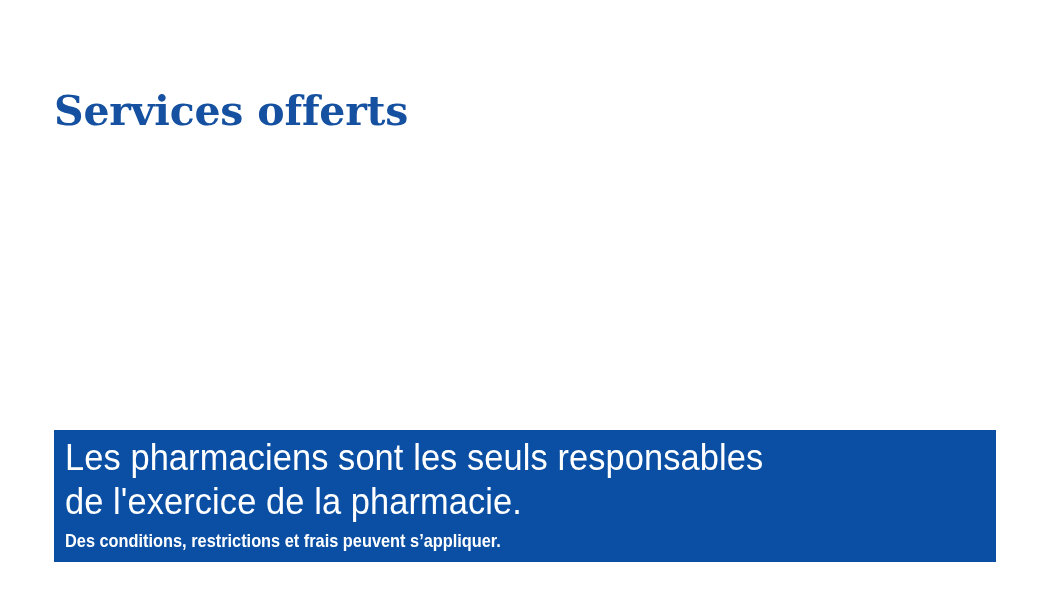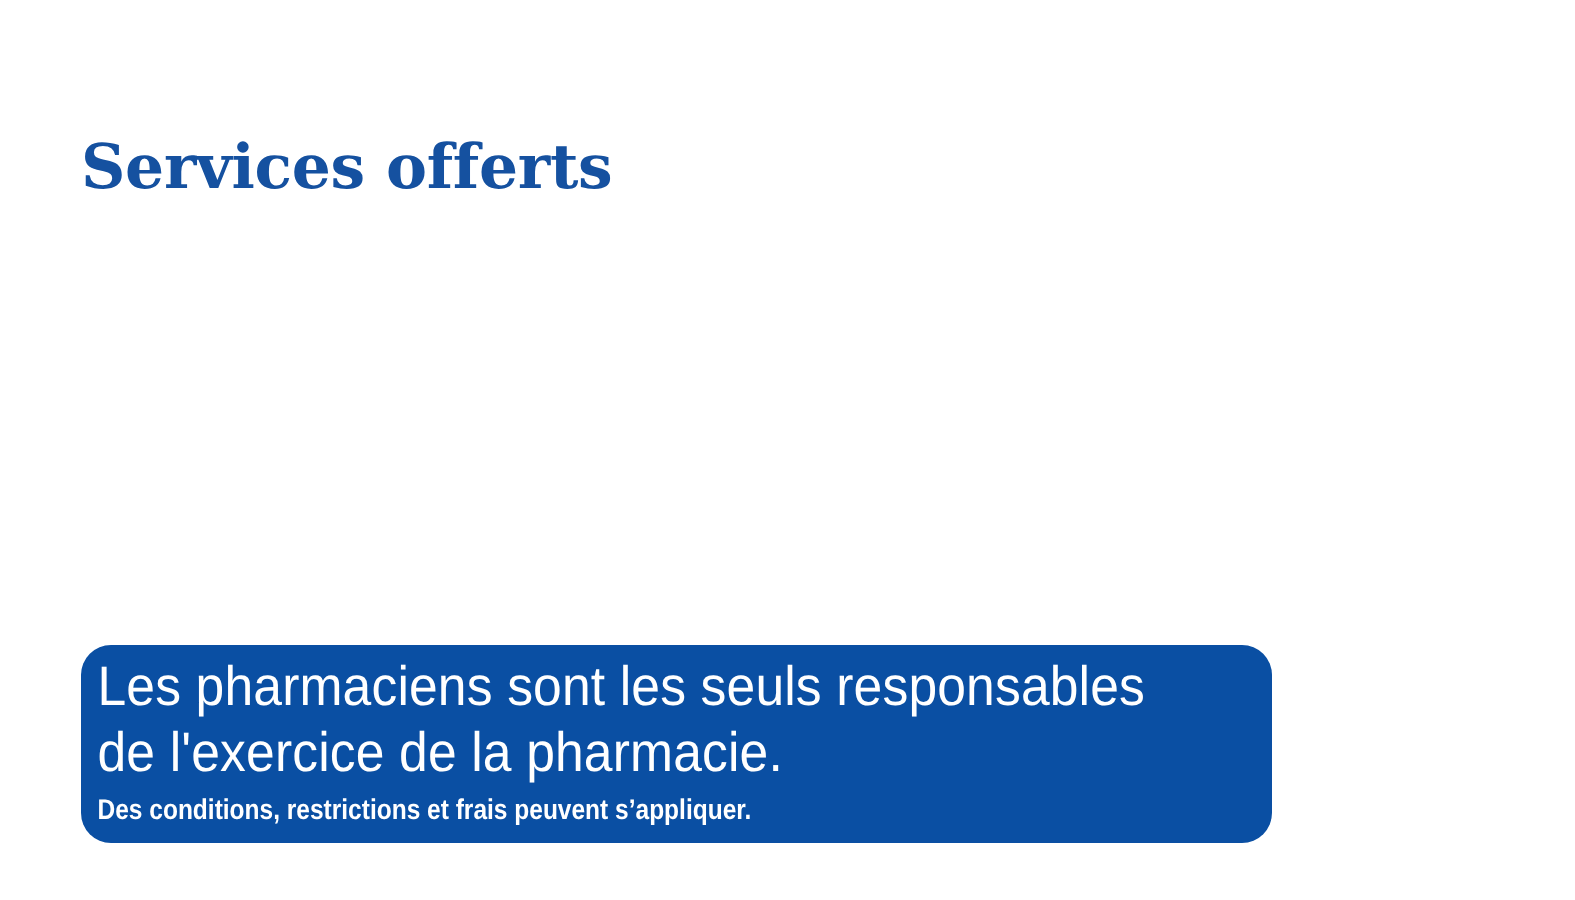--- a/index.html
+++ b/index.html
@@ -43,27 +43,26 @@
     width: 942px;
     height: 290px;
     background: transparent;
   }
 
   
   .callout {
     position: absolute;
     left: 54px;
     top: 430px;
-    width: 794px;
+    width: 942px;
     height: 132px;
     background: #0A4FA3;
     box-sizing: border-box;
     padding: 6px 14px 8px 11px;
     overflow: hidden;
-    border-radius: 20px;
   }
 
   .callout-headline {
     font-family: "Liberation Sans", "DejaVu Sans", sans-serif;
     font-weight: 300;
     font-size: 37px;
     line-height: 44px;
     color: #ffffff;
     letter-spacing: 0.1px;
     transform: scaleX(0.93);

